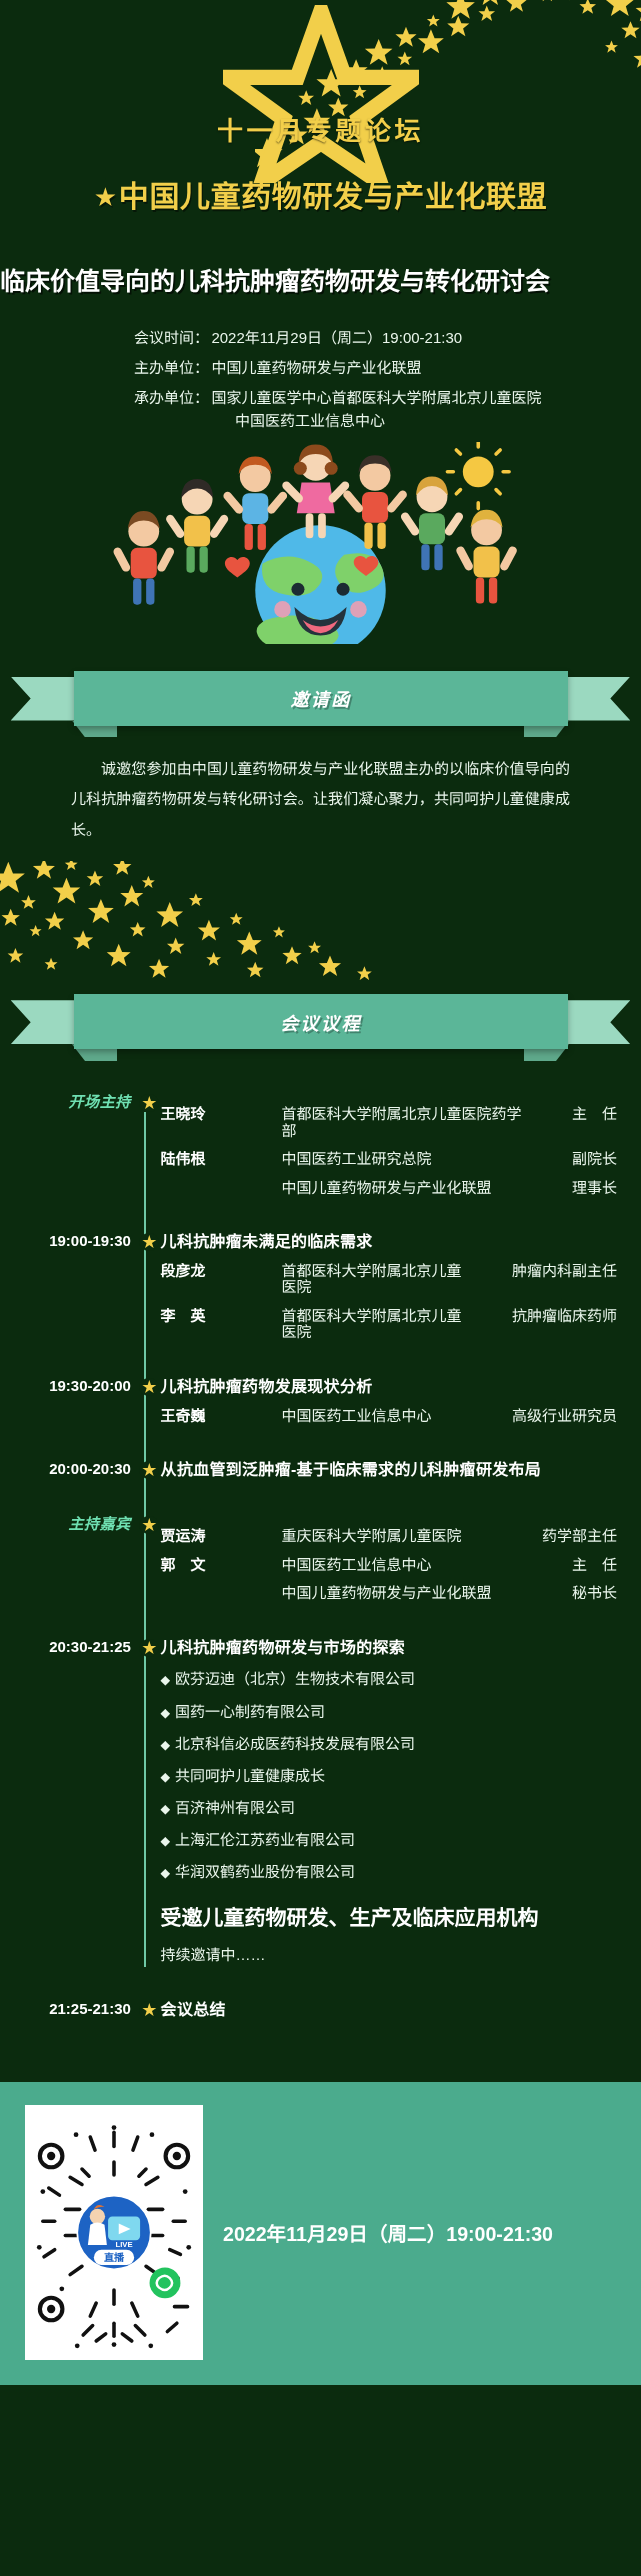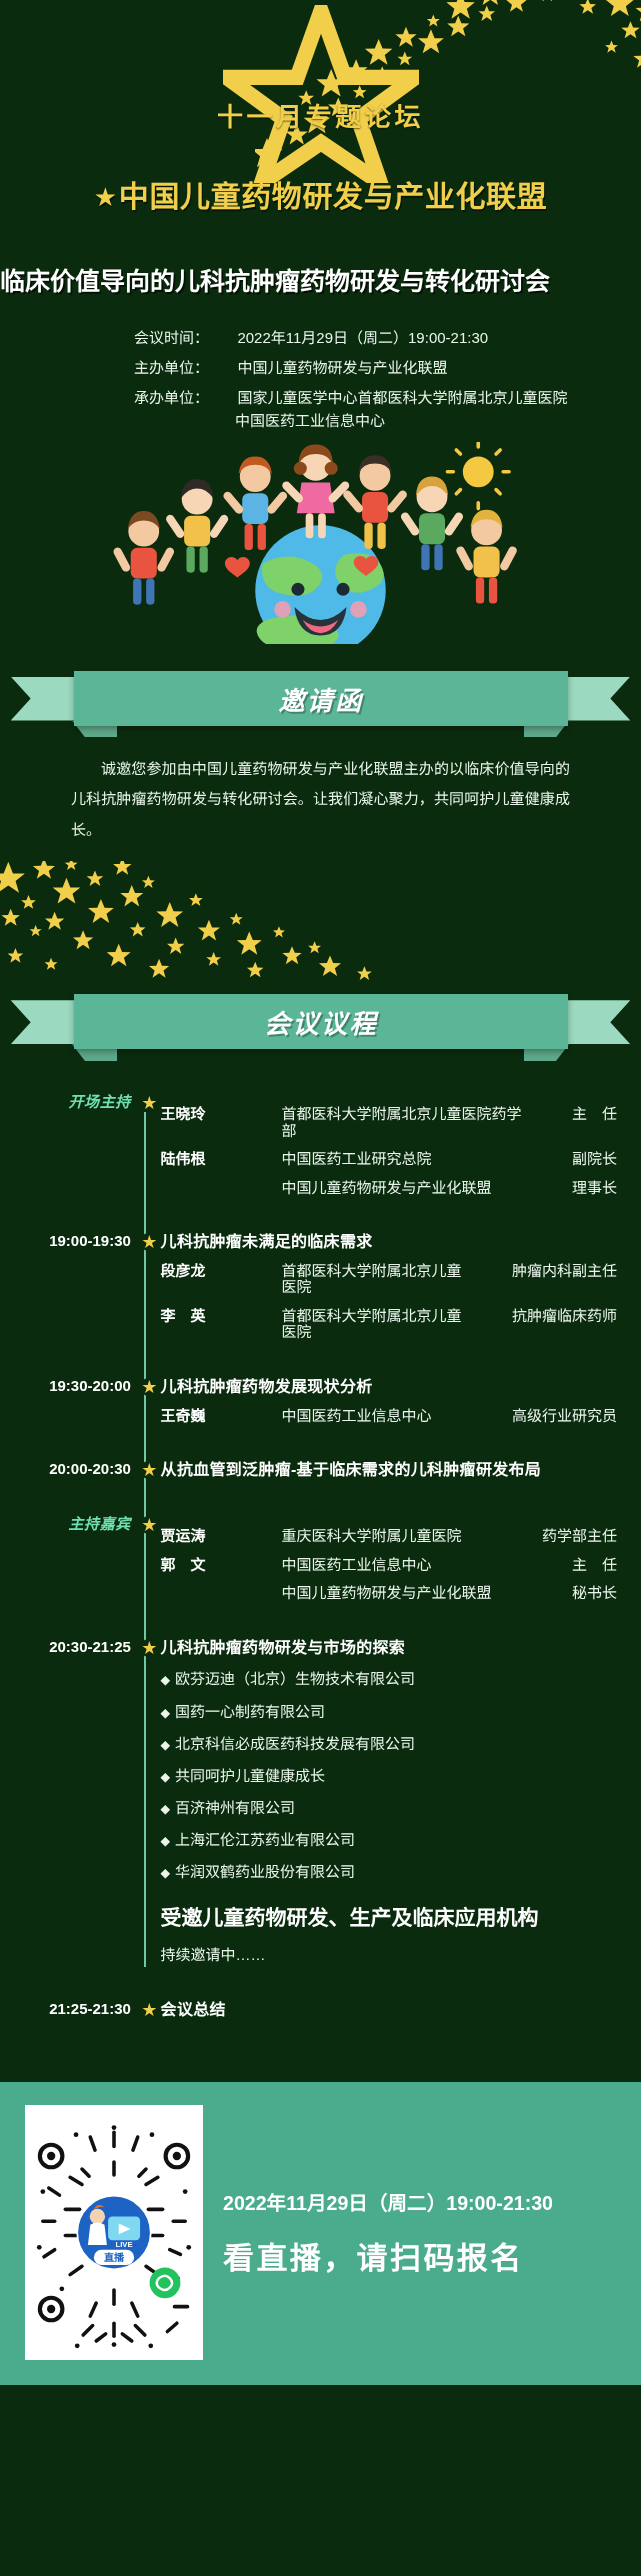--- a/index.html
+++ b/index.html
@@ -28,21 +28,21 @@
   }
 
   .star-badge {
     position:absolute; top:4.7px; left:50%;
     transform:translateX(-50%);
     width:196px; height:178px;
   }
   .star-badge svg { width:100%; height:100%; display:block; }
 
   .badge-label {
-    position:absolute; top:96px; left:50%;
+    position:absolute; top:110px; left:50%;
     transform:translateX(-50%);
     white-space:nowrap;
     font-size:26px; font-weight:bold;
     letter-spacing:3.6px;
     color:#f2cf4a;
     text-shadow:0 1.2px 1.8px rgba(0,0,0,.55);
     z-index:4;
   }
 
   .main-title {
@@ -73,21 +73,21 @@
     z-index:3;
   }
 
   
   .info-block {
     margin:21.4px 0 0 134px;
     color:#eaf6ec;
     font-size:15px;
     line-height:1.0;
   }
-  .info-row { display:flex; margin-bottom:15px;gap:26px; }
+  .info-row { display:flex; margin-bottom:15px; }
   .info-label { white-space:nowrap; }
   .info-value { margin-left:2.4px; }
   .info-cont { margin:-7.1px 0 14.2px 101px; font-size:15px; }
 
   
   .illustration {
     position:relative;
     width:641px; height:214px;
     margin-top:10.7px;
   }
@@ -114,21 +114,21 @@
   .ribbon-fold.left  { left:72px;  clip-path:polygon(0 0,100% 0,100% 100%,13px 100%); }
   .ribbon-fold.right { right:72px; clip-path:polygon(0 0,100% 0,calc(100% - 13px) 100%,0 100%); }
   .ribbon-main {
     position:absolute; top:7.1px; left:74px;
     width:494px; height:55px;
     background:#5bb698;
     box-shadow:0 3px 6px rgba(0,0,0,.3);
     display:flex; align-items:center; justify-content:center;
   }
   .ribbon-text {
-    font-size:26px; font-weight:bold;
+    font-size:18px; font-weight:bold;
     color:#ffffff; letter-spacing:2.4px;
     text-shadow:1.8px 1.8px 0 rgba(0,0,0,.28);
     font-style:italic;
   }
 
   
   .invite-para {
     margin:20px 71px 0 71px;
     color:#eaf6ec;
     font-size:15px;
@@ -915,18 +915,17 @@
 
         <g>
           <circle cx="236" cy="300" r="26" fill="#22c35e"></circle>
           <path d="M226 292 q10 -8 18 0 q8 8 0 16 q-8 8 -18 0 q-8 -8 0 -16 Z" fill="none" stroke="#ffffff" stroke-width="4" stroke-linecap="round"></path>
         </g>
       </svg>
     </div>
 
     <div class="footer-text">
       <div class="footer-date">2022年11月29日（周二）19:00-21:30</div>
-      <div class="footer-cta">看直播，请扫码报名</div>
     </div>
   </div>
 
 </div>
 
 
 </body></html>

